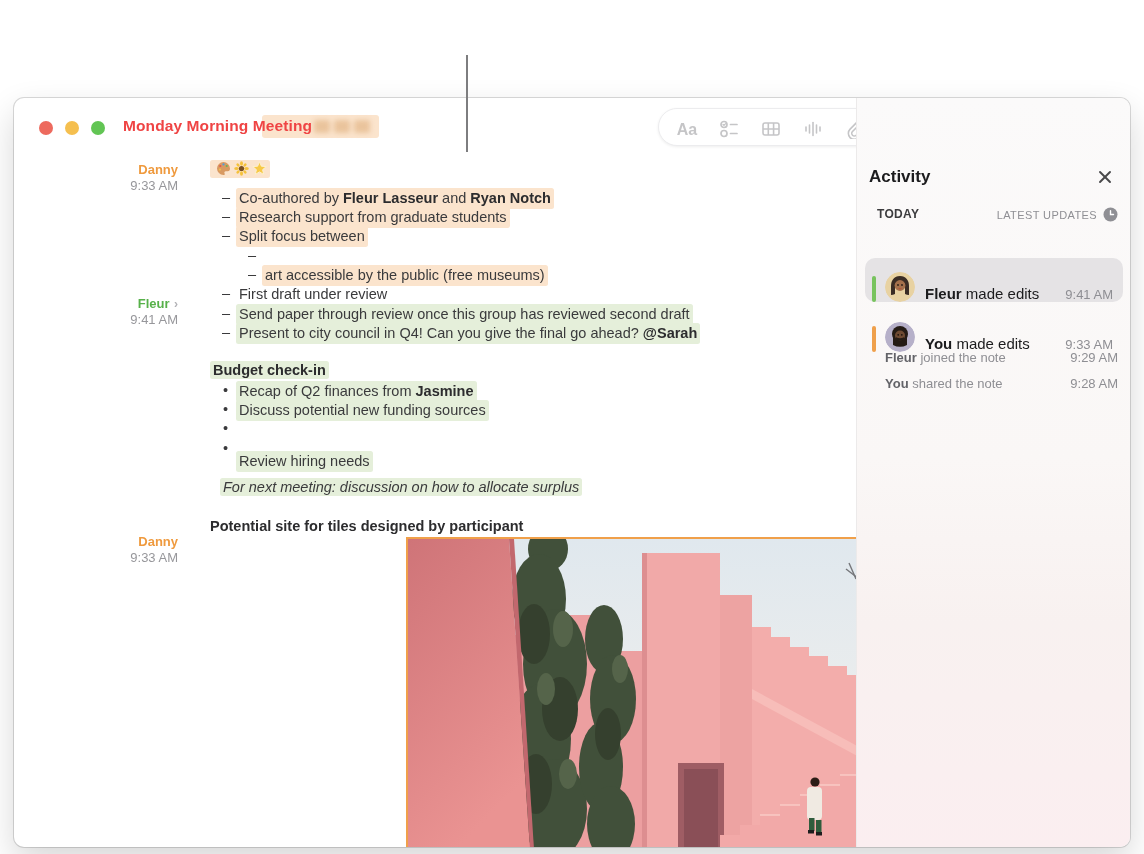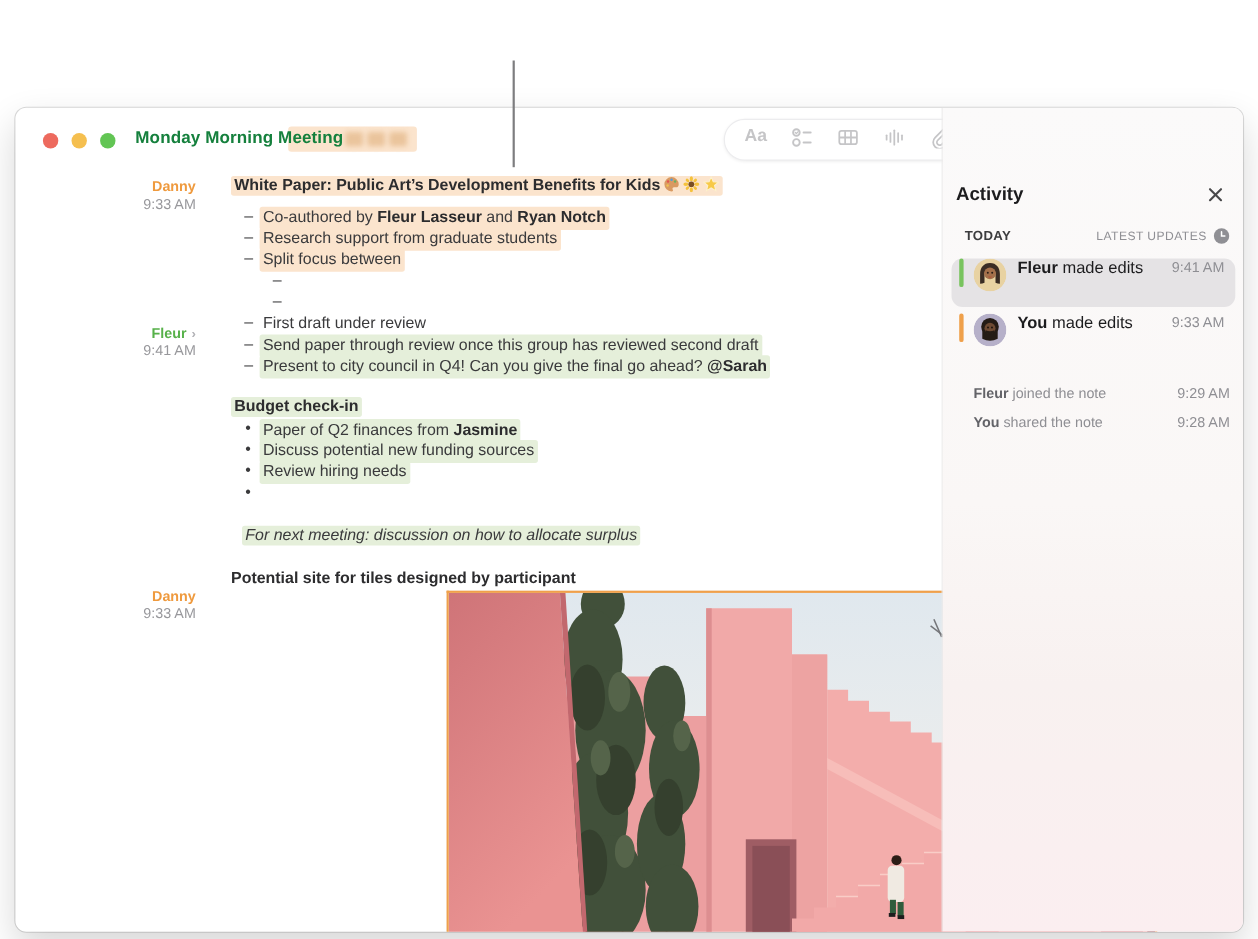--- a/index.html
+++ b/index.html
@@ -9,31 +9,31 @@
   
   .callout { position:absolute; left:466px; top:55px; width:2px; height:97px; background:#7d7d7f; z-index:50; }
 
   
   .window { position:absolute; left:14px; top:98px; width:1116px; height:749px; background:#fff;
             border-radius:10px; box-shadow:0 0 0 1px rgba(0,0,0,.14), 0 14px 34px rgba(0,0,0,.16); overflow:hidden; }
 
   
   .tl { position:absolute; width:14px; height:14px; border-radius:50%; top:23px; }
   .tl.red{ left:25px; background:#ed6a5e; } .tl.yellow{ left:51px; background:#f5bf4f; } .tl.green{ left:77px; background:#62c554; }
-  .win-title { position:absolute; left:109px; top:19px; font-size:15.5px; font-weight:700; color:#15803d; z-index:2; letter-spacing:.1px;}
+  .win-title { position:absolute; left:109px; top:19px; font-size:15.5px; font-weight:700; color:#ef4444; z-index:2; letter-spacing:.1px;}
   .title-hl { position:absolute; left:248px; top:17px; width:117px; height:23px; background:#fbe4cd; border-radius:3px; z-index:1; }
   .title-blur { position:absolute; left:300px; top:22px; width:56px; height:13px; z-index:1; filter:blur(2.5px); display:flex; gap:4px;}
   .title-blur i { flex:1; background:#eac49c; border-radius:2px; }
 
   
   .pill { position:absolute; top:10px; height:38px; background:#fff; border:1px solid #ececee;
           border-radius:19px; box-shadow:0 1px 3px rgba(0,0,0,.07); display:flex; align-items:center; z-index:2;}
   .pill.fmt { left:644px; width:268px; padding:0 16px; justify-content:space-between; }
   .pill.shr { left:926px; width:184px; padding:0 18px; justify-content:space-between; }
-  .tbtn { display:flex; align-items:flex-start; justify-content:center; width:24px; height:24px; cursor:default; }
+  .tbtn { display:flex; align-items:flex-end; justify-content:center; width:24px; height:24px; cursor:default; }
   .aa { font-size:16px; font-weight:600; color:#c5c5c7; }
   svg.muted { stroke:#c5c5c7; } svg.dark { stroke:#3a3a3c; }
 
   
   .author { position:absolute; left:60px; width:104px; text-align:right; line-height:16px; z-index:2;}
   .author .nm { font-size:13px; font-weight:700; }
   .author .nm.orange { color:#ef9a3e; } .author .nm.green { color:#57b14a; }
   .author .chev { color:#b2b2b6; font-weight:600; font-size:12px; }
   .author .tm { font-size:13px; color:#97979b; }
 
@@ -55,21 +55,21 @@
 
   
   .panel { position:absolute; left:842px; top:0; width:274px; height:749px;
            background:linear-gradient(180deg,#fbfafa 0%,#faf7f6 48%,#f8f1f0 70%,#fbeef0 100%);
            border-left:1px solid #eceaea; z-index:3; }
   .panel-title { position:absolute; left:12px; top:69px; font-size:17px; font-weight:700; color:#1c1c1e; }
   .close-btn { position:absolute; right:16px; top:70px; width:18px; height:18px; }
   .sect { position:absolute; left:20px; top:109px; font-size:12px; font-weight:700; color:#3c3c3e; letter-spacing:.3px;}
   .updates { position:absolute; right:12px; top:109px; display:flex; align-items:center; gap:6px; }
   .updates .lbl { font-size:11px; color:#8f8f94; letter-spacing:.4px; }
-  .card { position:absolute; left:8px; width:258px; height:44px; border-radius:10px; display:flex; align-items:flex-start; }
+  .card { position:absolute; left:8px; width:258px; height:44px; border-radius:10px; display:flex; align-items:flex-end;margin-top:23px; }
   .card.hl-row { background:#e5e3e5; }
   .bar { width:4px; height:26px; border-radius:2px; margin-left:7px; }
   .bar.green { background:#78c35e; } .bar.orange { background:#efa04b; }
   .avatar { width:30px; height:30px; border-radius:50%; margin-left:9px; overflow:hidden; flex:none;}
   .card .txt { font-size:15px; color:#1c1c1e; margin-left:10px; white-space:nowrap; }
   .card .txt .b { color:#1c1c1e; }
   .card .tm { margin-left:auto; margin-right:10px; font-size:13px; color:#8e8e93; }
   .logrow { position:absolute; left:28px; right:12px; display:flex; font-size:13px; color:#8e8e93; }
   .logrow .b { color:#636368; font-weight:700; }
   .logrow .tm { margin-left:auto; color:#8e8e93; }
@@ -179,21 +179,21 @@
       <div class="tm">9:41 AM</div>
     </div>
     <div class="author" style="top:436px;">
       <div class="nm orange">Danny</div>
       <div class="tm">9:33 AM</div>
     </div>
 
     <div class="editor">
 
       <div class="nline" style="top:62px;left:0;">
-        <span class="hl peach hd"><span>White Paper: Public Art’s Development Benefits for Kids</span><span class="emoji"><svg width="15" height="15" viewBox="0 0 15 15">
+        <span class="hl peach hd"><span class="emoji"><svg width="15" height="15" viewBox="0 0 15 15">
                 <path d="M7.5 1a6.5 6.5 0 1 0 0 13c1.3 0 1.6-.8 1.1-1.6-.6-1-.1-2.1 1.2-2.1h1.8c1.7 0 2.4-1 2.4-2.8A6.7 6.7 0 0 0 7.5 1z" fill="#d99a62"></path>
                 <circle cx="4.3" cy="5" r="1.1" fill="#e4544f"></circle>
                 <circle cx="7.5" cy="3.4" r="1.1" fill="#4d9de0"></circle>
                 <circle cx="10.7" cy="5" r="1.1" fill="#68b15f"></circle>
                 <circle cx="3.9" cy="8.6" r="1.1" fill="#f2c14e"></circle>
               </svg></span><span class="emoji"><svg width="15" height="15" viewBox="0 0 15 15">
                 <g fill="#f5c23c">
                   <ellipse cx="7.5" cy="2.5" rx="1.5" ry="2.3"></ellipse>
                   <ellipse cx="7.5" cy="12.5" rx="1.5" ry="2.3"></ellipse>
                   <ellipse cx="2.5" cy="7.5" rx="2.3" ry="1.5"></ellipse>
@@ -219,49 +219,50 @@
       </div>
       <div class="nline" style="top:128px;left:0;">
         <span class="mk" style="left:12px;">–</span>
         <span class="hl peach" style="margin-left:26px;display:inline-block;">Split focus between</span>
       </div>
       <div class="nline" style="top:148px;left:0;">
         <span class="mk" style="left:38px;">–</span>
       </div>
       <div class="nline" style="top:167px;left:0;">
         <span class="mk" style="left:38px;">–</span>
+        <span class="hl peach" style="margin-left:52px;display:inline-block;">art accessible by the public (free museums)</span>
       </div>
       <div class="nline" style="top:186px;left:0;">
         <span class="mk" style="left:12px;">–</span>
         <span style="margin-left:26px;display:inline-block;padding:1px 3px;">First draft under review</span>
       </div>
       <div class="nline" style="top:206px;left:0;">
         <span class="mk" style="left:12px;">–</span>
         <span class="hl green" style="margin-left:26px;display:inline-block;">Send paper through review once this group has reviewed second draft</span>
       </div>
       <div class="nline" style="top:225px;left:0;">
         <span class="mk" style="left:12px;">–</span>
         <span class="hl green" style="margin-left:26px;display:inline-block;"><span>Present to city council in Q4! Can you give the final go ahead? </span><span class="b">@Sarah</span></span>
       </div>
 
       <div class="nline" style="top:263px;left:0;">
         <span class="hl green hd">Budget check-in</span>
       </div>
 
       <div class="nline" style="top:283px;left:0;">
         <span class="mk" style="left:13px;">•</span>
-        <span class="hl green" style="margin-left:26px;display:inline-block;"><span>Paper of Q2 finances from </span><span class="b">Jasmine</span></span>
+        <span class="hl green" style="margin-left:26px;display:inline-block;"><span>Recap of Q2 finances from </span><span class="b">Jasmine</span></span>
       </div>
       <div class="nline" style="top:302px;left:0;">
         <span class="mk" style="left:13px;">•</span>
         <span class="hl green" style="margin-left:26px;display:inline-block;">Discuss potential new funding sources</span>
       </div>
       <div class="nline" style="top:321px;left:0;">
         <span class="mk" style="left:13px;">•</span>
-        <span class="hl green" style="margin-left:26px;display:inline-block;">Review hiring needs</span>
+        <span class="hl green" style="margin-left:26px;display:inline-block;margin-top:32px;">Review hiring needs</span>
       </div>
       <div class="nline" style="top:341px;left:0;">
         <span class="mk" style="left:13px;">•</span>
       </div>
 
       <div class="nline" style="top:380px;left:10px;">
         <span class="hl green it">For next meeting: discussion on how to allocate surplus</span>
       </div>
 
       <div class="nline" style="top:419px;left:0;">

